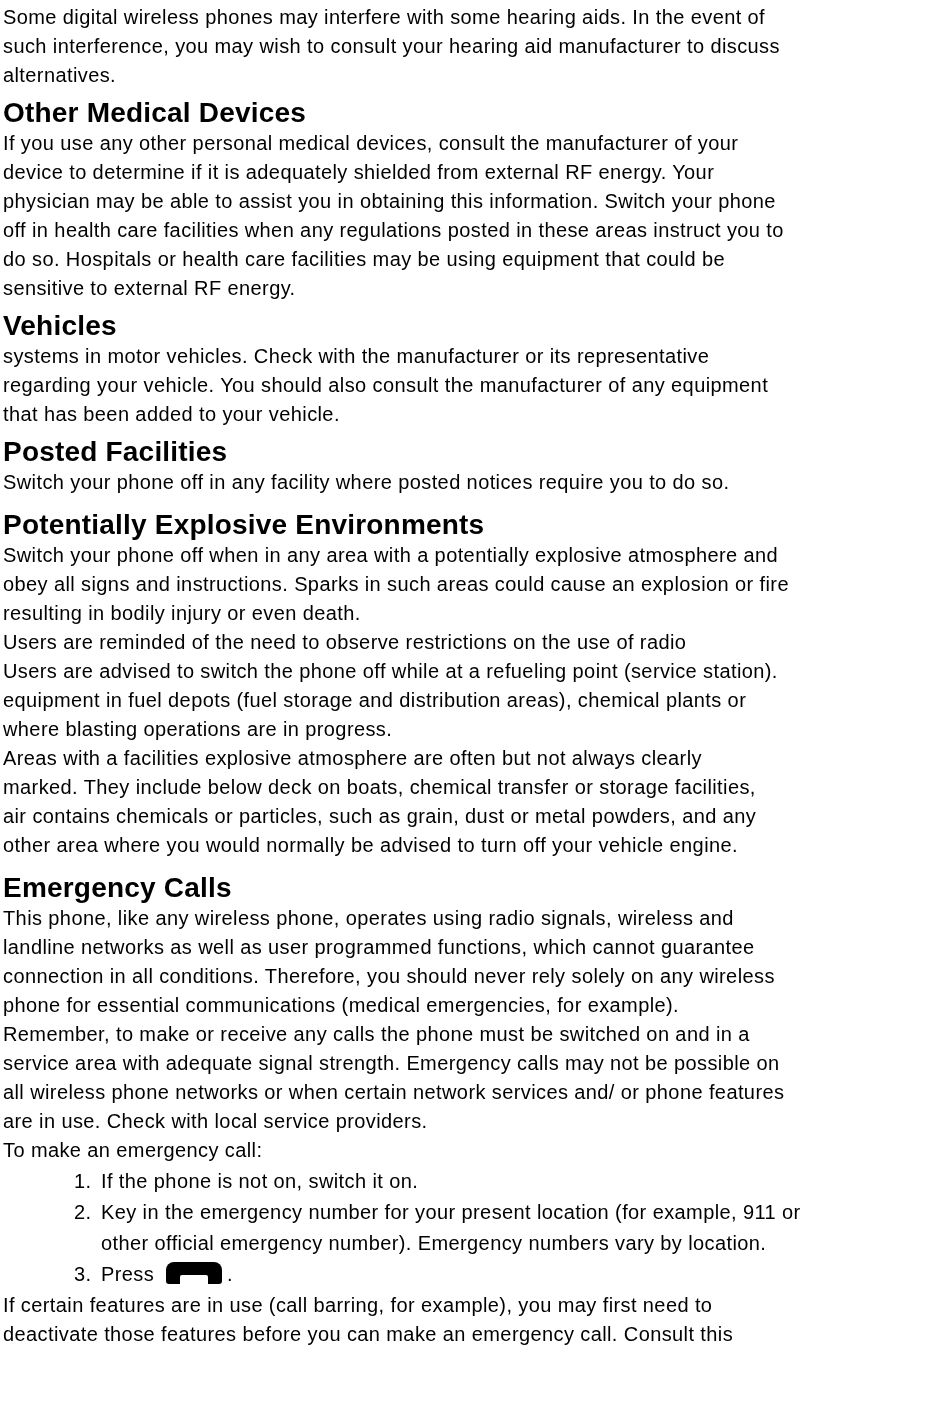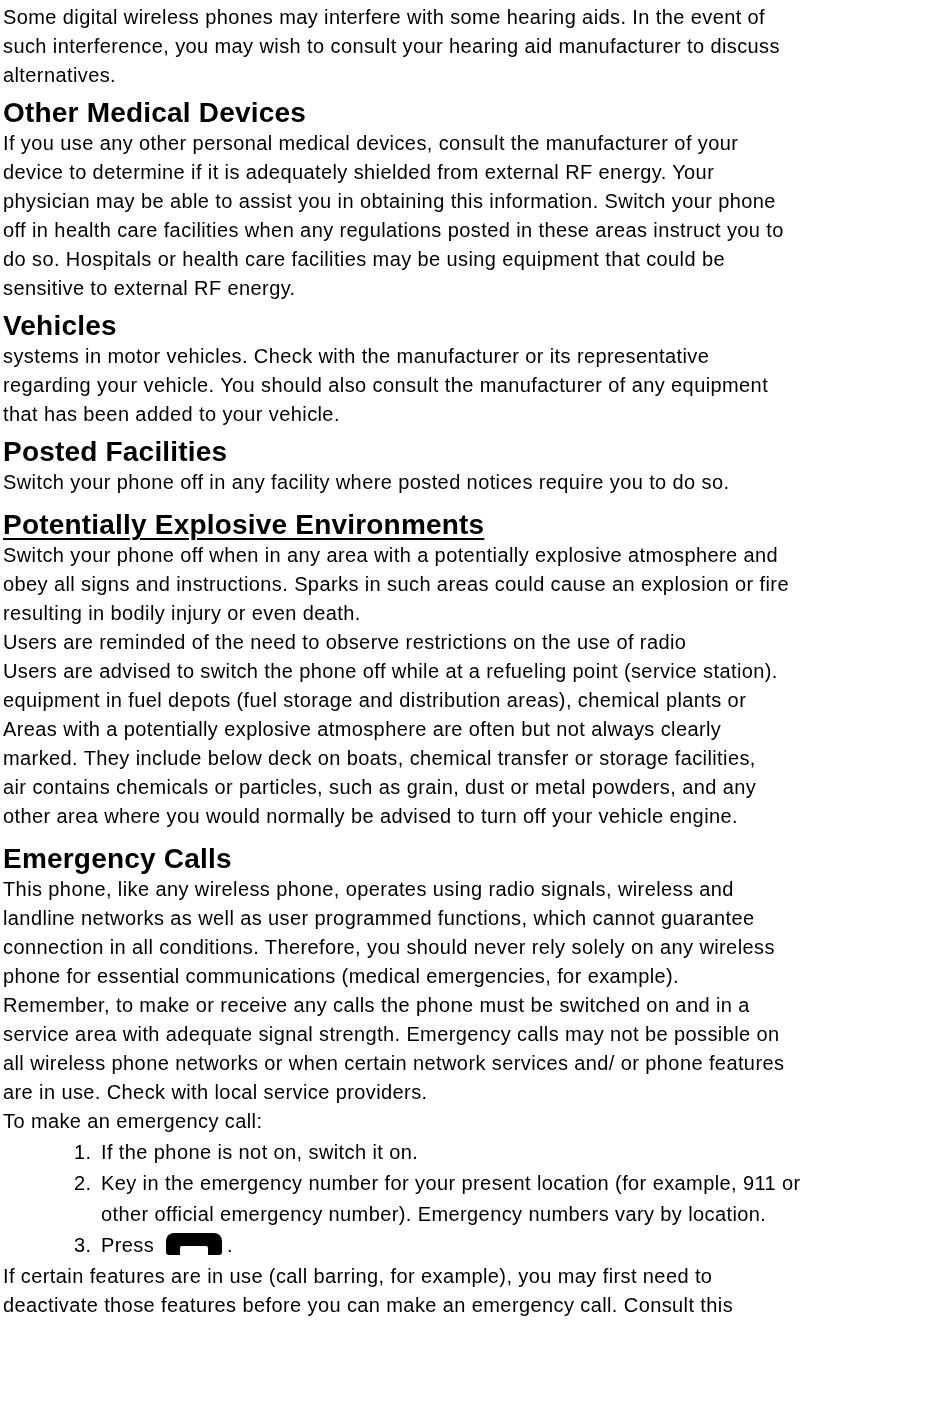--- a/index.html
+++ b/index.html
@@ -27,21 +27,20 @@
   .heading {
     font-size: 28px;
     font-weight: bold;
     line-height: 31px;
     letter-spacing: 0.2px;
     margin: 7px 0 1px 0;
     white-space: nowrap;
   }
   .heading.big { margin-top: 12px; }
   .heading.underline {
-    text-decoration: underline;
     text-decoration-thickness: 2px;
     text-underline-offset: 4px;
   }
   .list { margin: 1px 0; }
   .li { display: flex; padding-left: 71px; }
   .li-num {
     flex: none;
     width: 27px;
     font-size: 20px;
     line-height: 31px;
@@ -100,23 +99,24 @@
     <div class="heading underline big">Potentially Explosive Environments</div>
     <div class="para">
       <div class="line">Switch your phone off when in any area with a potentially explosive atmosphere and</div>
       <div class="line">obey all signs and instructions. Sparks in such areas could cause an explosion or fire</div>
       <div class="line">resulting in bodily injury or even death.</div>
     </div>
     <div class="para">
       <div class="line">Users are reminded of the need to observe restrictions on the use of radio</div>
       <div class="line">Users are advised to switch the phone off while at a refueling point (service station).</div>
       <div class="line">equipment in fuel depots (fuel storage and distribution areas), chemical plants or</div>
+      <div class="line">where blasting operations are in progress.</div>
     </div>
     <div class="para">
-      <div class="line">Areas with a potentially explosive atmosphere are often but not always clearly</div>
+      <div class="line">Areas with a facilities explosive atmosphere are often but not always clearly</div>
       <div class="line">marked. They include below deck on boats, chemical transfer or storage facilities,</div>
       <div class="line">air contains chemicals or particles, such as grain, dust or metal powders, and any</div>
       <div class="line">other area where you would normally be advised to turn off your vehicle engine.</div>
     </div>
     <div class="heading big">Emergency Calls</div>
     <div class="para">
       <div class="line">This phone, like any wireless phone, operates using radio signals, wireless and</div>
       <div class="line">landline networks as well as user programmed functions, which cannot guarantee</div>
       <div class="line">connection in all conditions. Therefore, you should never rely solely on any wireless</div>
       <div class="line">phone for essential communications (medical emergencies, for example).</div>

